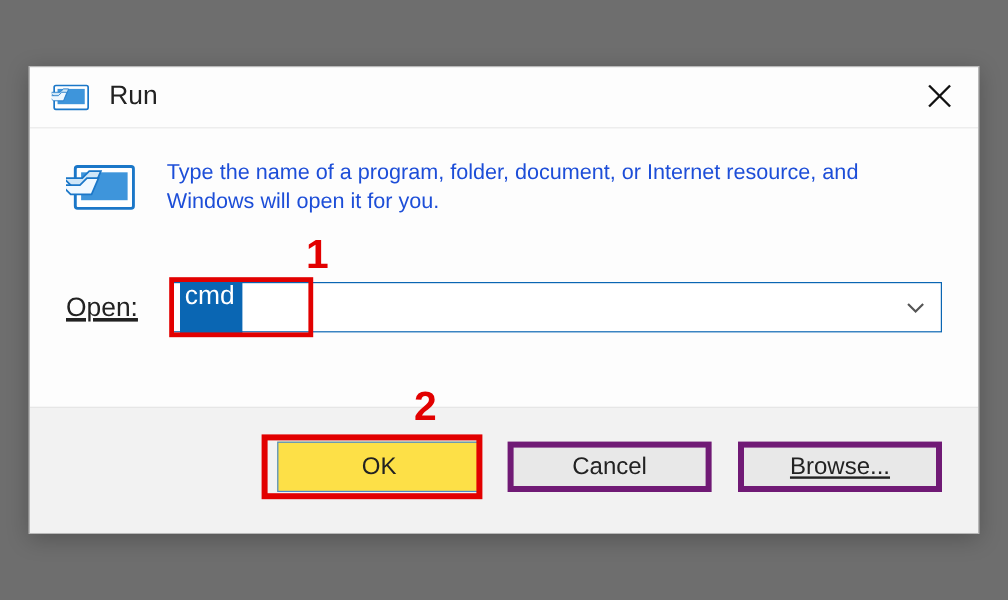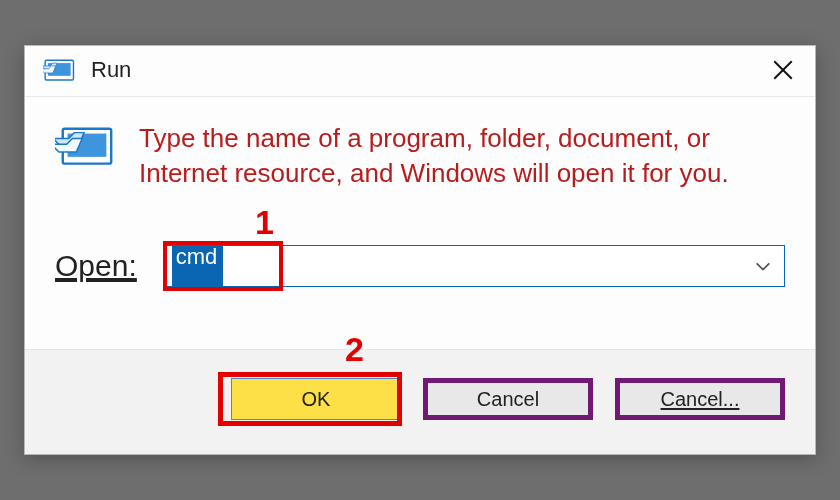--- a/index.html
+++ b/index.html
@@ -37,40 +37,40 @@
       background: transparent;
       border: none;
     }
     .close-btn svg { width: 20px; height: 20px; }
 
     .content {
       padding: 24px 30px 6px 30px;
     }
     .desc-row { display: flex; gap: 22px; align-items: flex-start; }
     .desc-text {
-      font-size: 26px;
-      color: #b91c1c;
+      font-size: 18px;
+      color: #1d4ed8;
       line-height: 1.35;
       max-width: 640px;
     }
     .run-icon-wrap {
       width: 62px; height: 50px;
       display: flex; align-items: center; justify-content: center;
       flex-shrink: 0;
     }
 
     .open-row {
       display: flex;
       align-items: center;
       gap: 28px;
       margin-top: 54px;
       position: relative;
     }
     .open-label {
-      font-size: 30px;
+      font-size: 22px;
       color: #222;
       text-decoration: underline;
       text-underline-offset: 3px;
     }
     .combo {
       position: relative;
       flex: 1;
       height: 42px;
       border: 1px solid #0a66b3;
       background: #fff;
@@ -191,18 +191,18 @@
       <div class="annotation" style="left:200px; top:-42px;">1</div>
     </div>
 
   </div>
 
   <div class="buttons-area">
     <div class="annotation" style="left:320px; top:-20px;">2</div>
     <button class="win-btn primary">OK</button>
     <button class="win-btn">Cancel</button>
     <button class="win-btn">
-      <span class="mnemonic">Cancel...</span>
+      <span class="mnemonic">Browse...</span>
     </button>
     <div class="ok-highlight" style="left:193px; top:22px; width:184px; height:54px;"></div>
   </div>
 
 </div>
 
 </body></html>

